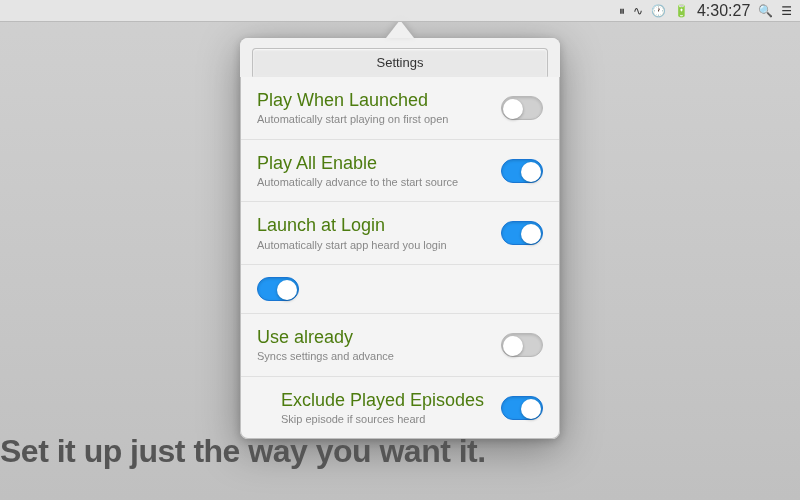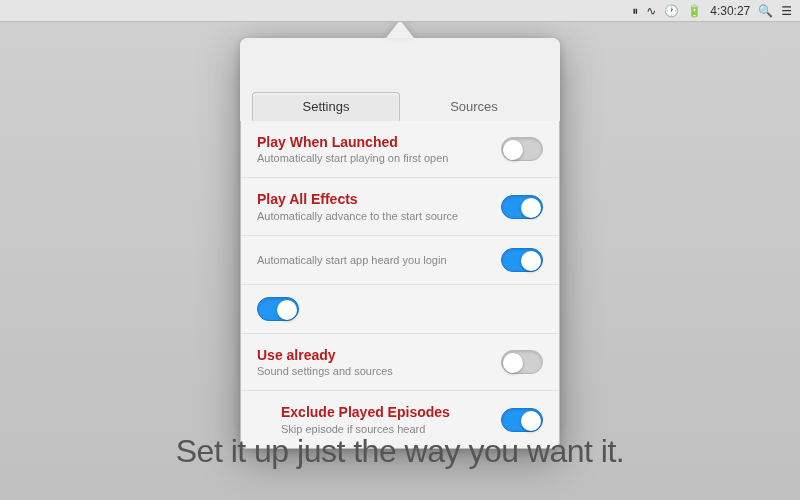--- a/index.html
+++ b/index.html
@@ -30,42 +30,42 @@
       color: #333;
       border-bottom: 1px solid #bbb;
       z-index: 100;
     }
     .menubar-icons {
       display: flex;
       align-items: center;
       gap: 8px;
     }
     .menubar-time {
-      font-size: 12px;
+      font-size: 16px;
       font-weight: 500;
       color: #333;
     }
 
     
     .bg {
       position: absolute;
       top: 0; left: 0;
       width: 100%; height: 100%;
       background: linear-gradient(to bottom, #d0d0d0 0%, #c0c0c0 100%);
     }
 
     
     .tagline {
       position: absolute;
       bottom: 30px;
       left: 0;
       width: 100%;
-      text-align: center;
+      text-align: left;
       font-size: 32px;
-      font-weight: 400;
+      font-weight: 700;
       color: #555;
       letter-spacing: -0.5px;
     }
 
     
     .popup {
       position: absolute;
       top: 38px;
       left: 50%;
       transform: translateX(-50%);
@@ -102,21 +102,20 @@
     .tab {
       flex: 1;
       padding: 6px 0;
       text-align: center;
       font-size: 13px;
       font-weight: 500;
       color: #666;
       cursor: pointer;
       border-radius: 4px 4px 0 0;
       border: 1px solid transparent;
-      margin-top: 44px;
     }
 
     .tab.active {
       background: #e8e8e8;
       border: 1px solid #c0c0c0;
       border-bottom: 1px solid #e8e8e8;
       color: #333;
       box-shadow: inset 0 1px 2px rgba(255,255,255,0.8);
     }
 
@@ -140,23 +139,23 @@
     .setting-row:last-child {
       border-bottom: none;
       padding-left: 40px;
     }
 
     .setting-text {
       flex: 1;
     }
 
     .setting-title {
-      font-size: 14px;
-      font-weight: 700;
-      color: #b91c1c;
+      font-size: 18px;
+      font-weight: 400;
+      color: #4d7c0f;
       line-height: 1.3;
     }
 
     .setting-subtitle {
       font-size: 11px;
       color: #888;
       margin-top: 0;
       line-height: 1.3;
     }
 
@@ -217,64 +216,64 @@
     <span>🔍</span>
     <span>☰</span>
   </div>
 </div>
 
 <div class="popup">
   <div class="popup-arrow"></div>
 
   <div class="tab-bar">
     <div class="tab active">Settings</div>
-    <div class="tab">Sources</div>
   </div>
 
   <div class="popup-content">
 
     <div class="setting-row">
       <div class="setting-text">
         <div class="setting-title">Play When Launched</div>
         <div class="setting-subtitle">Automatically start playing on first open</div>
       </div>
       <div class="toggle off">
         <div class="toggle-knob"></div>
       </div>
     </div>
 
     <div class="setting-row">
       <div class="setting-text">
-        <div class="setting-title">Play All Effects</div>
+        <div class="setting-title">Play All Enable</div>
         <div class="setting-subtitle">Automatically advance to the start source</div>
       </div>
       <div class="toggle on">
         <div class="toggle-knob"></div>
       </div>
     </div>
 
     <div class="setting-row">
       <div class="setting-text">
+        <div class="setting-title">Launch at Login</div>
         <div class="setting-subtitle">Automatically start app heard you login</div>
       </div>
       <div class="toggle on">
         <div class="toggle-knob"></div>
       </div>
     </div>
 
     <div class="setting-row">
       <div class="toggle on">
         <div class="toggle-knob"></div>
       </div>
     </div>
 
     <div class="setting-row">
       <div class="setting-text">
         <div class="setting-title">Use already</div>
-        <div class="setting-subtitle">Sound settings and sources</div>
+        <div class="setting-subtitle">Syncs settings and advance</div>
       </div>
       <div class="toggle off">
         <div class="toggle-knob"></div>
       </div>
     </div>
 
     <div class="setting-row">
       <div class="setting-text">
         <div class="setting-title">Exclude Played Episodes</div>
         <div class="setting-subtitle">Skip episode if sources heard</div>

